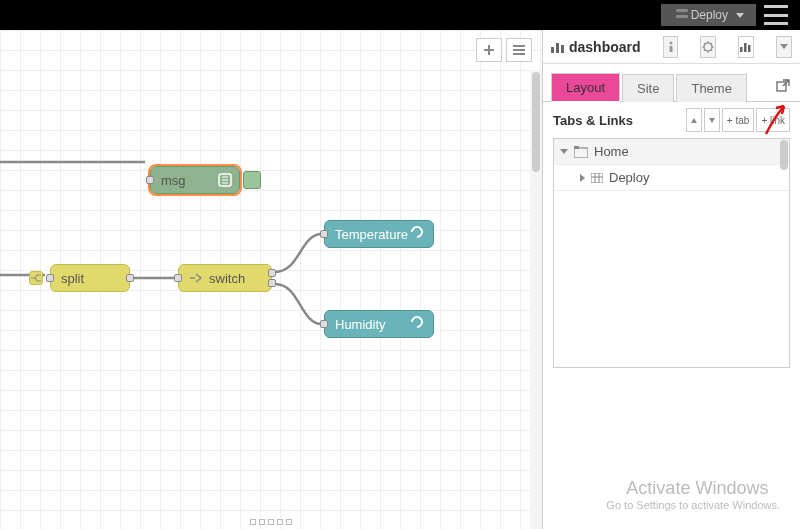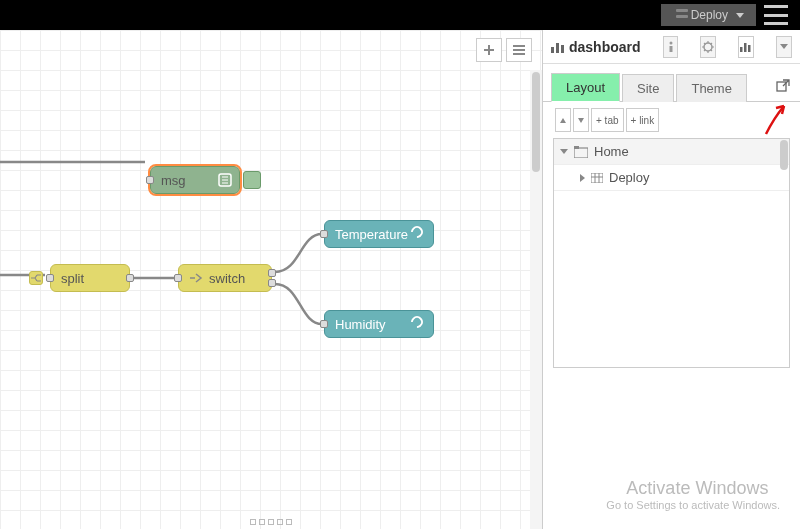--- a/index.html
+++ b/index.html
@@ -46,21 +46,21 @@
 
 .sidebar { width: 258px; border-left: 1px solid #ccc; display: flex; flex-direction: column; background: #fff; }
 .sidebar-header { height: 34px; border-bottom: 1px solid #ddd; display: flex; align-items: center; padding: 0 8px; gap: 22px; }
 .sidebar-title { font-weight: bold; font-size: 14px; flex: 1; display: flex; align-items: center; gap: 4px; }
 .hdr-btn { width: 26px; height: 22px; border: 1px solid #ccc; background: #f4f4f4; display: flex; align-items: center; justify-content: center; color: #888; cursor: pointer; font-size: 12px; }
 .hdr-btn.active { background: #fff; }
 .caret-down-tiny { width: 0; height: 0; border-left: 4px solid transparent; border-right: 4px solid transparent; border-top: 5px solid #888; }
 
 .tab-row { display: flex; padding: 8px 8px 0 8px; border-bottom: 1px solid #ccc; gap: 2px; align-items: center; }
 .tab { padding: 6px 14px; border: 1px solid #ccc; border-bottom: none; background: #eee; color: #666; font-size: 13px; cursor: pointer; position: relative; top: 1px; }
-.tab.active { background: #86efac; color: #333; border-bottom: 1px solid #fff; }
+.tab.active { background: #ec4899; color: #333; border-bottom: 1px solid #fff; }
 .open-link { margin-left: auto; width: 16px; height: 16px; color: #666; cursor: pointer; position: relative; }
 
 .section-bar { padding: 6px 10px; display: flex; align-items: center; }
 .section-bar .title { font-weight: bold; font-size: 13px; flex: 1; }
 .mini-btn { border: 1px solid #ccc; background: #fff; height: 24px; padding: 0 4px; margin-left: 2px; font-size: 10px; color: #666; display: flex; align-items: center; cursor: pointer; }
 .mini-btn .arrow-up { width: 0; height: 0; border-left: 3px solid transparent; border-right: 3px solid transparent; border-bottom: 5px solid #888; }
 .mini-btn .arrow-down { width: 0; height: 0; border-left: 3px solid transparent; border-right: 3px solid transparent; border-top: 5px solid #888; }
 
 .tree { border: 1px solid #ccc; margin: 0 10px; height: 230px; overflow: auto; background: #fff; font-size: 13px; color: #555; position: relative;}
 .tree-row { display: flex; align-items: center; height: 26px; border-bottom: 1px solid #eee; padding: 0 6px; gap: 6px; cursor: pointer;}
@@ -227,20 +227,21 @@
           </svg>
       </div>
     </div>
 
     <svg class="redarrow" width="30" height="36">
       <path d="M 4 34 Q 12 18 22 6" stroke="#d11" stroke-width="2.5" fill="none"></path>
       <path d="M 22 6 L 14 8 M 22 6 L 20 14" stroke="#d11" stroke-width="2.5" fill="none"></path>
     </svg>
 
     <div class="section-bar">
+      <div class="title">Tabs &amp; Links</div>
       <div class="mini-btn">
           <div class="arrow-up"></div>
         </div>
       <div class="mini-btn">
           <div class="arrow-down"></div>
         </div>
       <div class="mini-btn">+ tab</div>
       <div class="mini-btn">+ link</div>
     </div>
 

